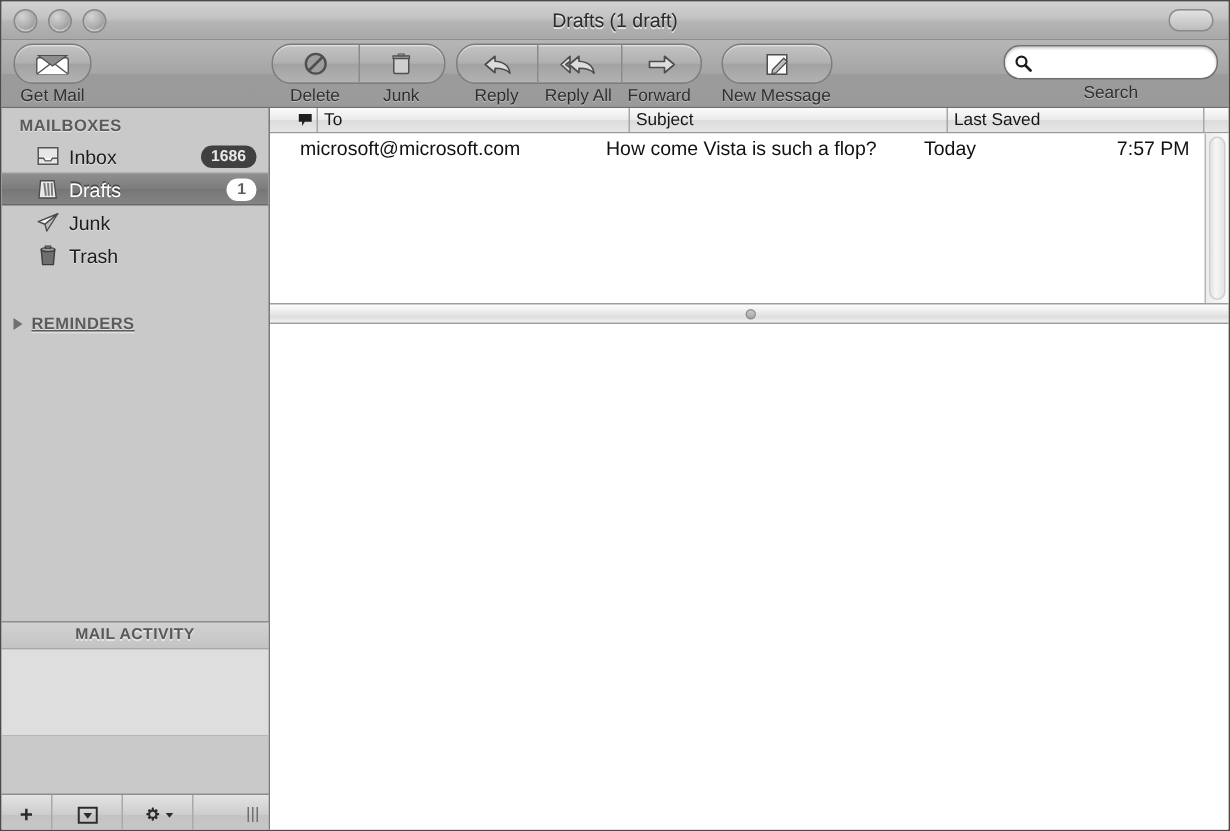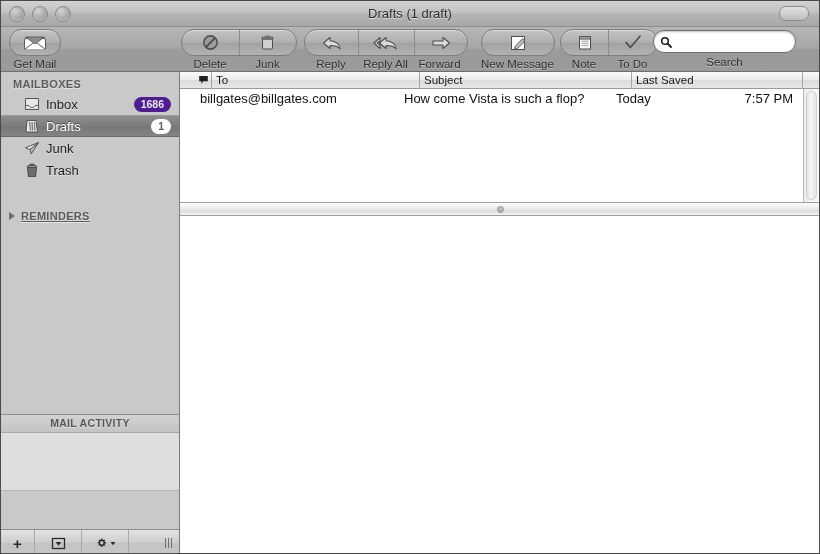--- a/index.html
+++ b/index.html
@@ -112,21 +112,21 @@
   .tb-labels span {
     font-size: 11.5px;
     color: #2e2e2e;
     text-shadow: 0 1px 0 rgba(255,255,255,0.4);
     white-space: nowrap;
   }
 
   
   .search-wrap {
     position: absolute;
-    left: 652px; top: 3px;
+    left: 668px; top: 3px;
     width: 143px;
   }
   .search-field {
     height: 21px;
     border-radius: 11px;
     border: 1px solid #707070;
     background: #ffffff;
     display: flex;
     align-items: center;
     padding-left: 6px;
@@ -201,21 +201,21 @@
   .sb-icon {
     width: 17px; height: 16px;
     margin-right: 6px;
     flex: 0 0 auto;
     display: flex;
     align-items: center;
     justify-content: center;
   }
   .sb-name { flex: 1; white-space: nowrap; }
   .badge {
-    background: #4c1d95;
+    background: #404040;
     color: #e9e9e9;
     font-size: 10.5px;
     font-weight: bold;
     border-radius: 9px;
     padding: 1px 7px 2px;
     line-height: 12px;
     text-shadow: none;
   }
   .sb-row.selected .badge {
     background: #ffffff;
@@ -474,46 +474,20 @@
         <span>
           <svg width="19" height="16" viewBox="0 0 19 16">
             <rect x="2.5" y="1.5" width="13" height="13" fill="#fbfbfb" stroke="#4f4f4f"></rect>
             <path d="M6 11.5 L13.5 3.8 L15.8 6 L8.3 13.6 L5.6 14.3 Z" fill="#bfbfbf" stroke="#4f4f4f" stroke-width="0.9" stroke-linejoin="round"></path>
           </svg>
         </span>
       </div>
       <div class="tb-label">New Message</div>
     </div>
 
-    <div class="tb-item" style="left:559px; width:98px;">
-      <div class="tb-group">
-        <div class="tb-seg" style="width:48px;">
-          <span>
-            <svg width="16" height="17" viewBox="0 0 16 17">
-              <rect x="2.5" y="2.5" width="11" height="12.5" fill="#f7f7f7" stroke="#4f4f4f"></rect>
-              <rect x="2.5" y="2.5" width="11" height="2.6" fill="#9f9f9f" stroke="#4f4f4f" stroke-width="0.8"></rect>
-              <line x1="4.6" y1="7.2" x2="11.4" y2="7.2" stroke="#9b9b9b" stroke-width="0.9"></line>
-              <line x1="4.6" y1="9.3" x2="11.4" y2="9.3" stroke="#9b9b9b" stroke-width="0.9"></line>
-              <line x1="4.6" y1="11.4" x2="11.4" y2="11.4" stroke="#9b9b9b" stroke-width="0.9"></line>
-            </svg>
-          </span>
-        </div>
-        <div class="tb-seg" style="width:49px;">
-          <span>
-            <svg width="18" height="17" viewBox="0 0 18 17">
-              <path d="M2 8.4 L6.4 13.5 L16 2.2" fill="none" stroke="#4f4f4f" stroke-width="1.7" stroke-linecap="round" stroke-linejoin="round"></path>
-            </svg>
-          </span>
-        </div>
-      </div>
-      <div class="tb-labels">
-        <span style="width:48px;">Note</span>
-        <span style="width:49px;">To Do</span>
-      </div>
-    </div>
 
     <div class="search-wrap">
       <div class="search-field">
         <span>
           <svg width="12" height="12" viewBox="0 0 12 12">
             <circle cx="5" cy="5" r="3.3" fill="none" stroke="#1d1d1d" stroke-width="1.5"></circle>
             <line x1="7.5" y1="7.5" x2="11" y2="11" stroke="#1d1d1d" stroke-width="1.8" stroke-linecap="round"></line>
           </svg>
         </span>
         <input class="search-input" type="text" placeholder="" style="">
@@ -631,21 +605,21 @@
         <div class="col-head col-to">To</div>
         <div class="col-head col-subject">Subject</div>
         <div class="col-head col-saved">Last Saved</div>
         <div class="col-head col-scroll"></div>
       </div>
 
       <div class="msg-list">
         <div class="msg-rows">
           <div class="msg-row">
             <div class="cell cell-flag"></div>
-            <div class="cell cell-to">billgates@billgates.com</div>
+            <div class="cell cell-to">microsoft@microsoft.com</div>
             <div class="cell cell-subject">How come Vista is such a flop?</div>
             <div class="cell cell-date">Today</div>
             <div class="cell cell-time">7:57 PM</div>
           </div>
         </div>
         <div class="vscroll">
           <div class="thumb"></div>
         </div>
       </div>
 

